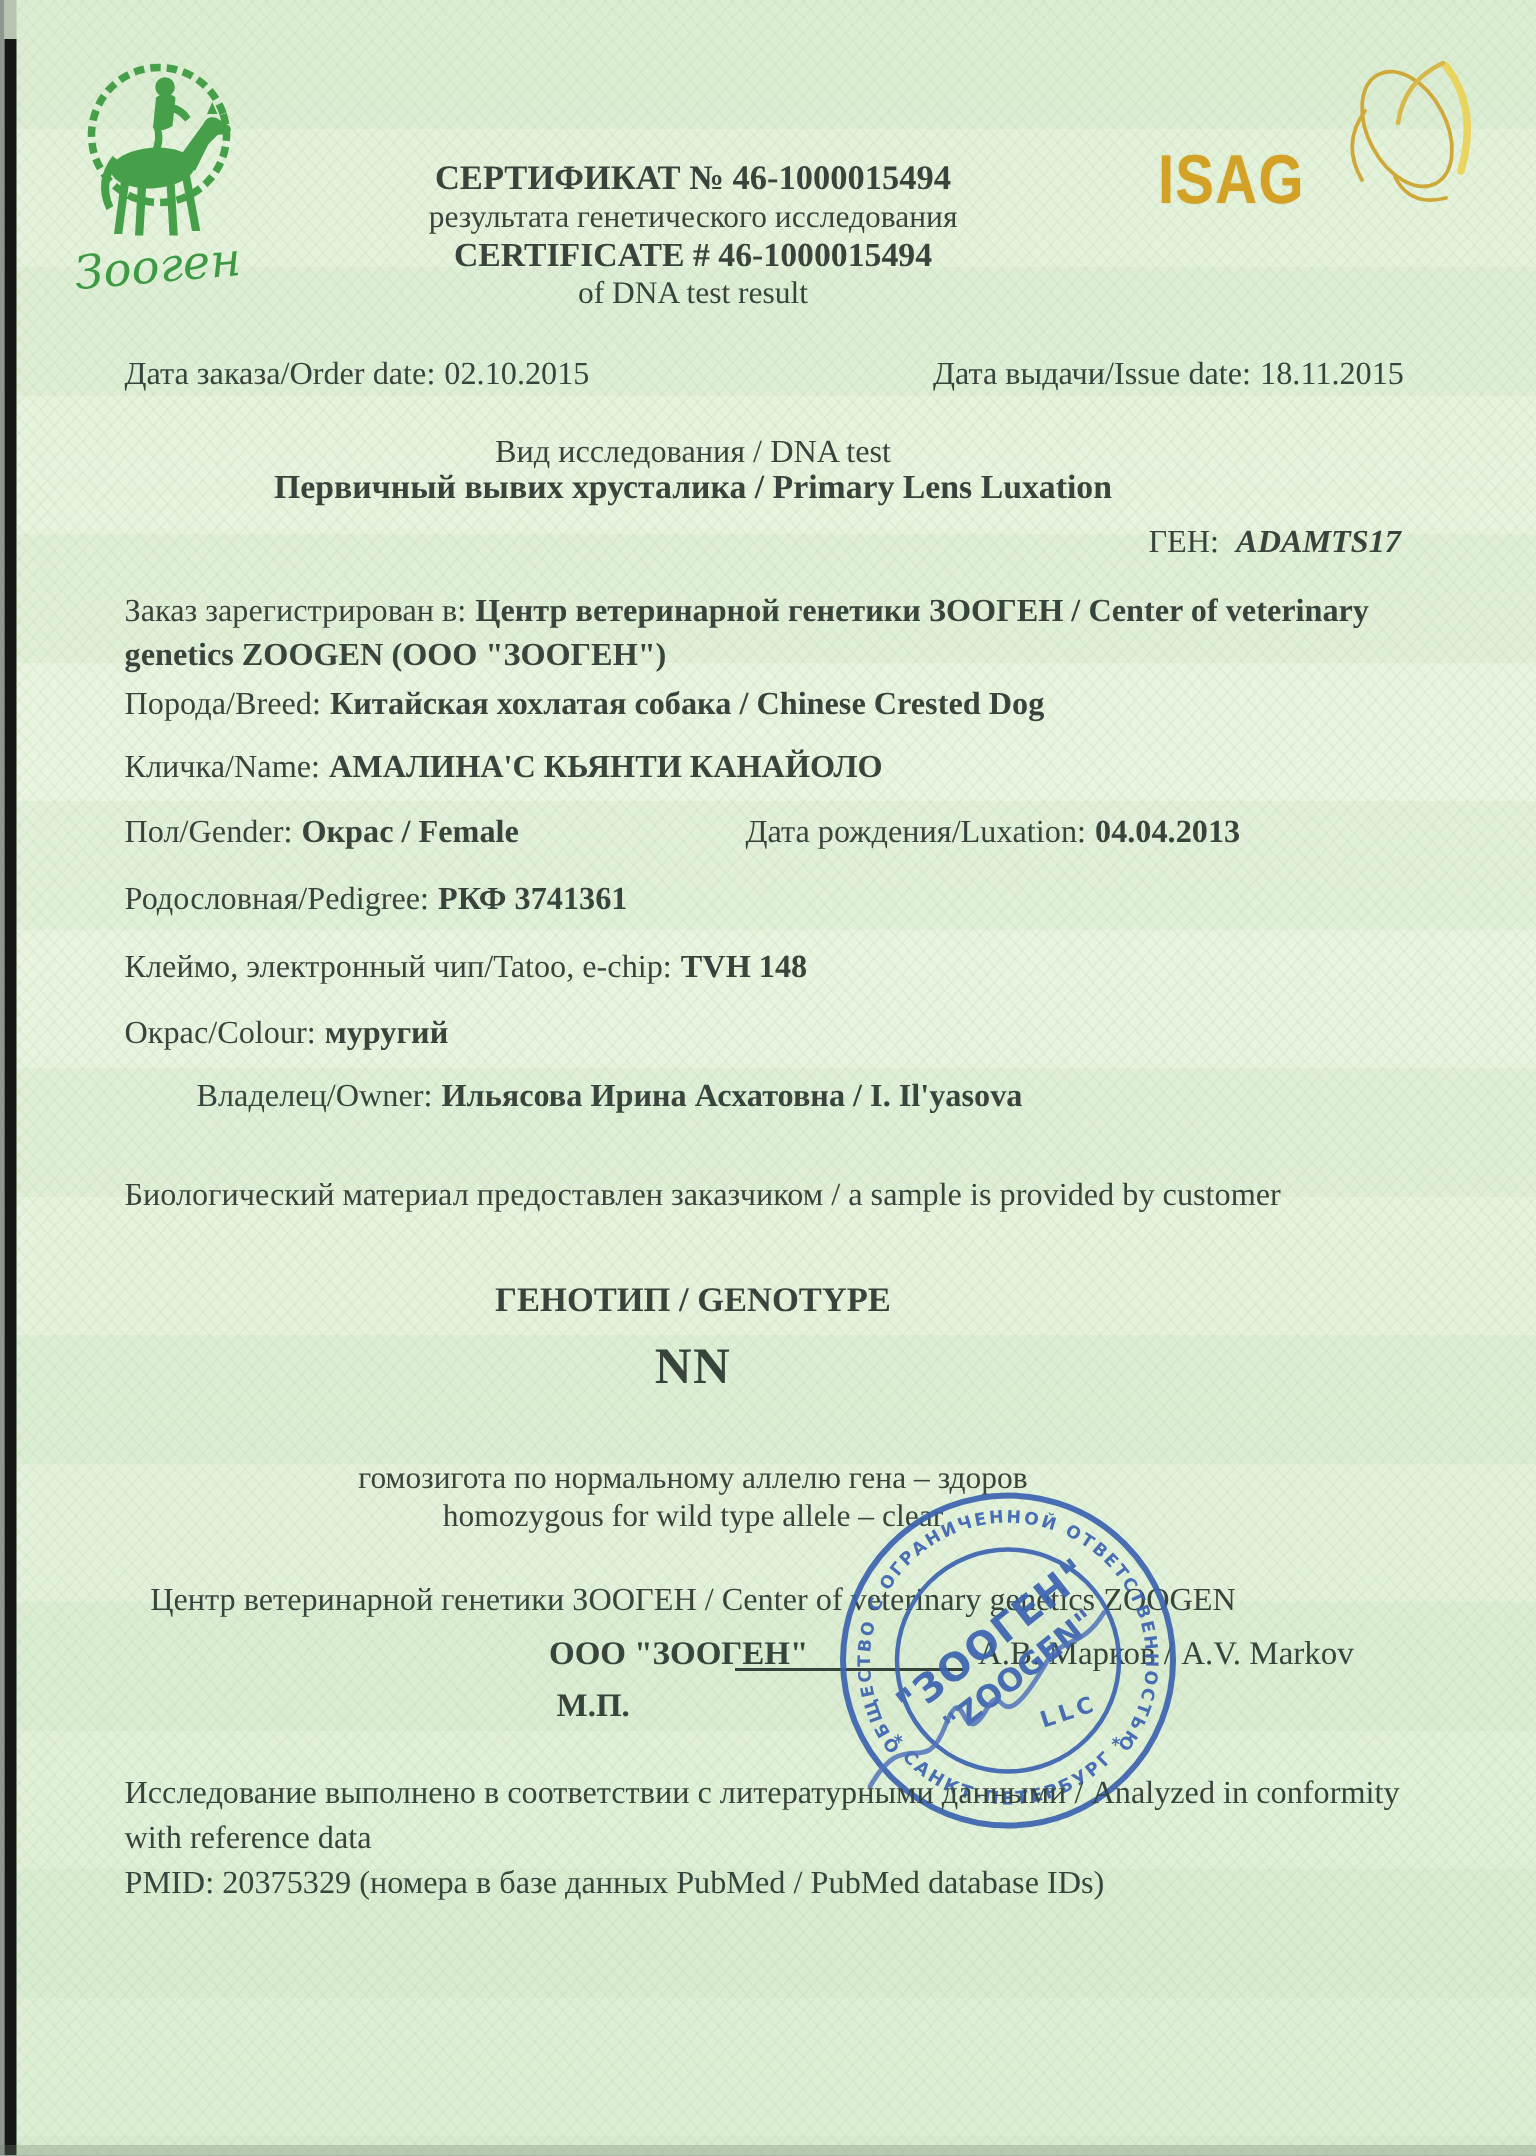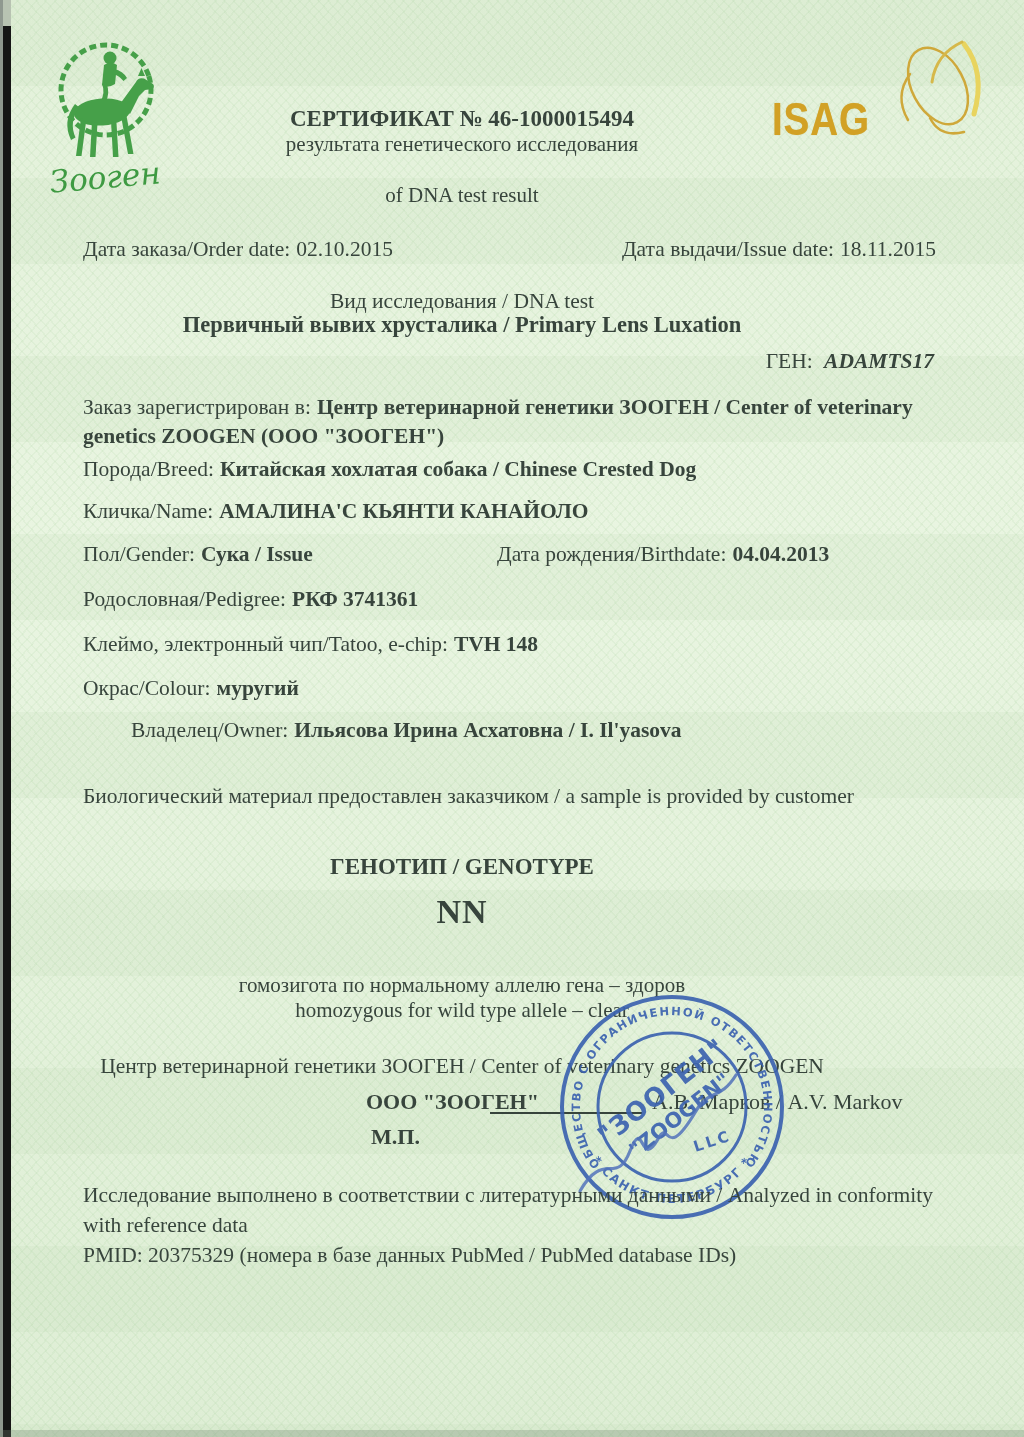--- a/index.html
+++ b/index.html
@@ -96,20 +96,21 @@
   <svg class="abs swirl" viewBox="0 0 152 136">
     <ellipse cx="72" cy="66" rx="26" ry="41" fill="none" stroke="#cfa83a" stroke-width="2.5" transform="rotate(-28 72 66)"></ellipse>
     <path d="M98,24 Q120,52 108,94" fill="none" stroke="#e8d45f" stroke-width="5" stroke-linecap="round"></path>
     <path d="M96,22 Q70,34 66,62" fill="none" stroke="#d6b84a" stroke-width="3" stroke-linecap="round"></path>
     <path d="M44,54 Q28,76 42,100" fill="none" stroke="#cfa83a" stroke-width="2.5" fill-opacity="0" stroke-linecap="round"></path>
     <path d="M64,98 Q74,118 98,112" fill="none" stroke="#cfa83a" stroke-width="2.5" stroke-linecap="round"></path>
   </svg>
 
   <div class="abs row center title-line1">СЕРТИФИКАТ № 46-1000015494</div>
   <div class="abs row center title-line2">результата генетического исследования</div>
+  <div class="abs row center title-line3">CERTIFICATE # 46-1000015494</div>
   <div class="abs row center title-line4">of DNA test result</div>
 
   <div class="abs dates">
     <span>
       <span class="lbl">Дата заказа/Order date:</span><span class="valn">02.10.2015</span>
     </span>
     <span>
       <span class="lbl">Дата выдачи/Issue date:</span><span class="valn">18.11.2015</span>
     </span>
   </div>
@@ -129,24 +130,24 @@
   <div class="abs row" style="top:455px;">
     <span class="lbl">Порода/Breed:</span><span class="val">Китайская хохлатая собака / Chinese Crested Dog</span>
   </div>
 
   <div class="abs row" style="top:497px;">
     <span class="lbl">Кличка/Name:</span><span class="val">АМАЛИНА'С КЬЯНТИ КАНАЙОЛО</span>
   </div>
 
   <div class="abs row" style="top:540px;">
     <span>
-      <span class="lbl">Пол/Gender:</span><span class="val">Сука / Issue</span>
+      <span class="lbl">Пол/Gender:</span><span class="val">Окрас / Female</span>
     </span>
     <span style="position:absolute;left:414px;">
-      <span class="lbl">Дата рождения/Birthdate:</span><span class="val">04.04.2013</span>
+      <span class="lbl">Дата рождения/Luxation:</span><span class="val">04.04.2013</span>
     </span>
   </div>
 
   <div class="abs row" style="top:585px;">
     <span class="lbl">Родословная/Pedigree:</span><span class="val">РКФ 3741361</span>
   </div>
 
   <div class="abs row" style="top:630px;">
     <span class="lbl">Клеймо, электронный чип/Tatoo, e-chip:</span><span class="val">TVH 148</span>
   </div>

